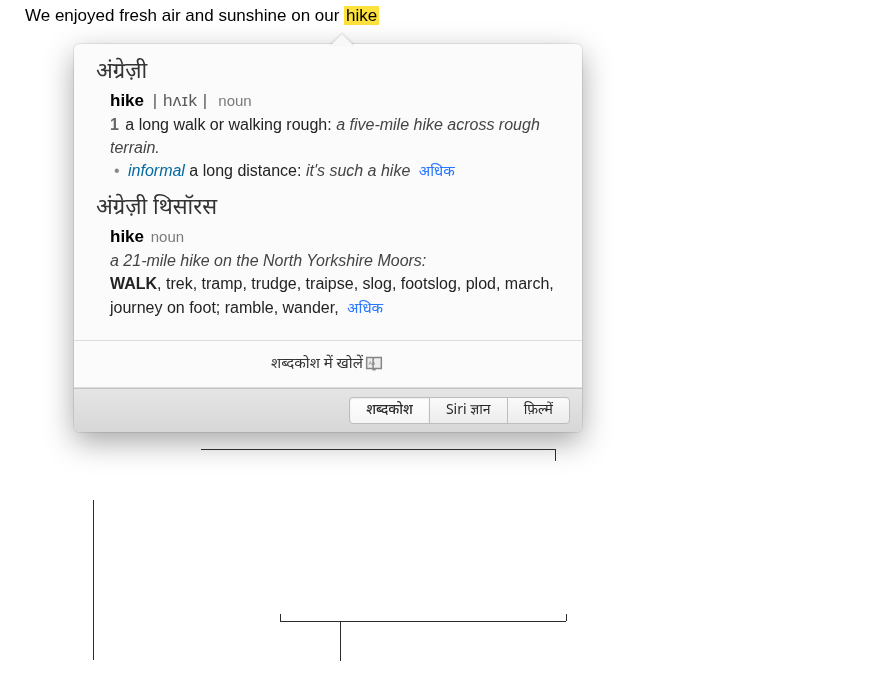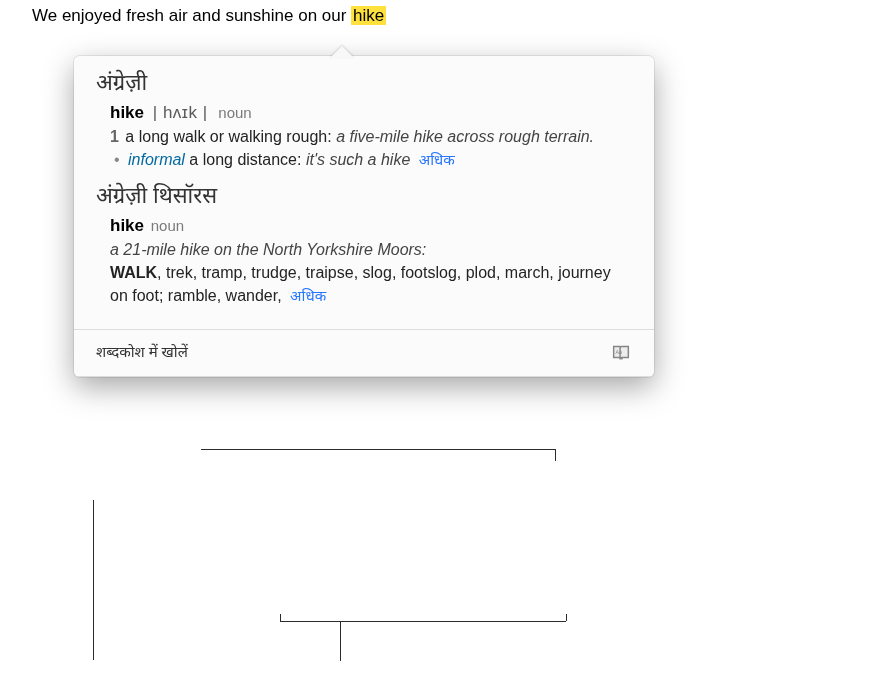--- a/index.html
+++ b/index.html
@@ -6,35 +6,35 @@
     body {
       font-family: -apple-system, BlinkMacSystemFont, "Helvetica Neue", Arial, sans-serif;
       background: #fff;
       width: 888px;
       height: 689px;
       position: relative;
     }
     .sentence-bar {
       position: absolute;
       top: 0;
-      left: 16px;
+      left: 9px;
       font-size: 17px;
       padding: 6px 10px 6px 16px;
       color: #000;
       background: #fff;
     }
     .sentence-bar .hl {
       background: #ffe13e;
       padding: 0 2px;
     }
     .popover-wrap {
       position: absolute;
-      top: 56px;
+      top: 44px;
       left: 74px;
-      width: 580px;
+      width: 508px;
     }
     .arrow {
       position: absolute;
       top: -10px;
       left: 256px;
       width: 0; height: 0;
       border-left: 12px solid transparent;
       border-right: 12px solid transparent;
       border-bottom: 12px solid #f8f8f8;
       filter: drop-shadow(0 -1px 1px rgba(0,0,0,.15));
@@ -90,21 +90,21 @@
       margin-bottom: 14px;
     }
     .thes-block .italic { display: block; margin-bottom: 0;}
     .syn-lead { font-weight: 700; }
     .row-divider {
       border-top: 1px solid #dcdcdc;
     }
     .action-row {
       display: flex;
       align-items: center;
-      justify-content: space-between;
+      justify-content: center;
       padding: 12px 22px;
       background: #fbfbfb;
       font-size: 15px;
       color: #333;
       font-family: "Noto Sans Devanagari", -apple-system, sans-serif;
       cursor: default;
     }
     .action-row + .row-divider { }
     .dict-icon {
       width: 22px; height: 22px;
@@ -186,20 +186,25 @@
       <span>शब्दकोश में खोलें</span>
       <svg class="dict-icon" viewBox="0 0 24 24" fill="none" stroke="#555" stroke-width="1.6">
         <path d="M4 5 h7 a2 2 0 0 1 2 2 v12 a2 2 0 0 0 -2 -2 H4 z" fill="#e8e8e8"></path>
         <path d="M20 5 h-7 a2 2 0 0 0 -2 2 v12 a2 2 0 0 1 2 -2 h7 z" fill="#e8e8e8"></path>
         <text x="6" y="13" font-size="6" fill="#555" stroke="none">Aa</text>
       </svg>
     </div>
 
     <div class="row-divider"></div>
 
+    <div class="tabbar">
+      <button class="tab-btn active">शब्दकोश</button>
+      <button class="tab-btn">Siri ज्ञान</button>
+      <button class="tab-btn">फ़िल्में</button>
+    </div>
   </div>
 </div>
 
 <div class="leader h" style="top:449px; left:201px; width:354px;"></div>
 <div class="leader v" style="top:449px; left:555px; height:12px;"></div>
 
 <div class="leader v" style="top:500px; left:93px; height:160px;"></div>
 
 <div class="leader h" style="top:621px; left:280px; width:286px;"></div>
 <div class="leader v" style="top:614px; left:280px; height:7px;"></div>

